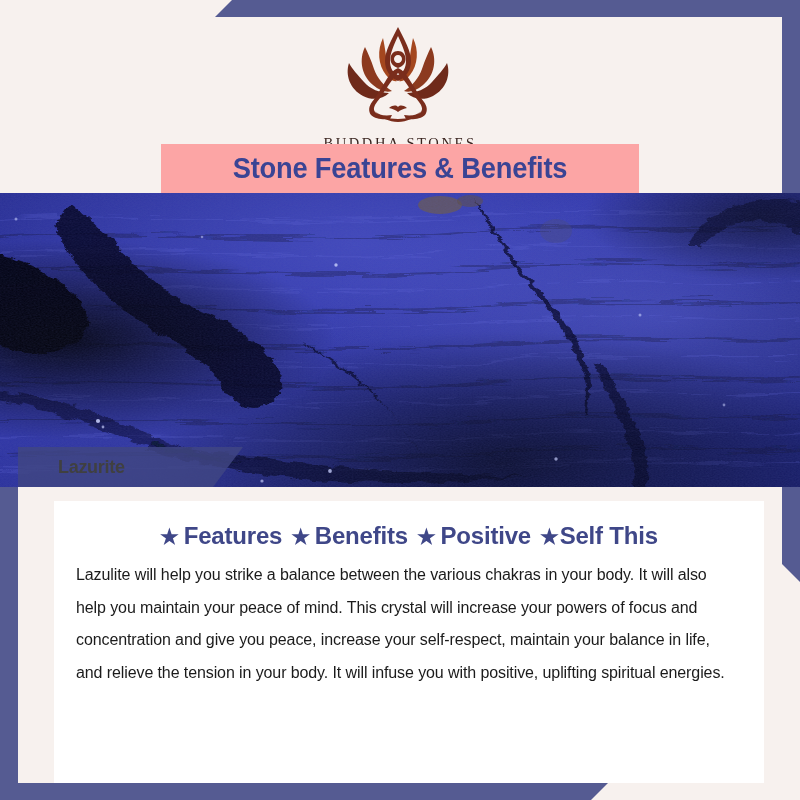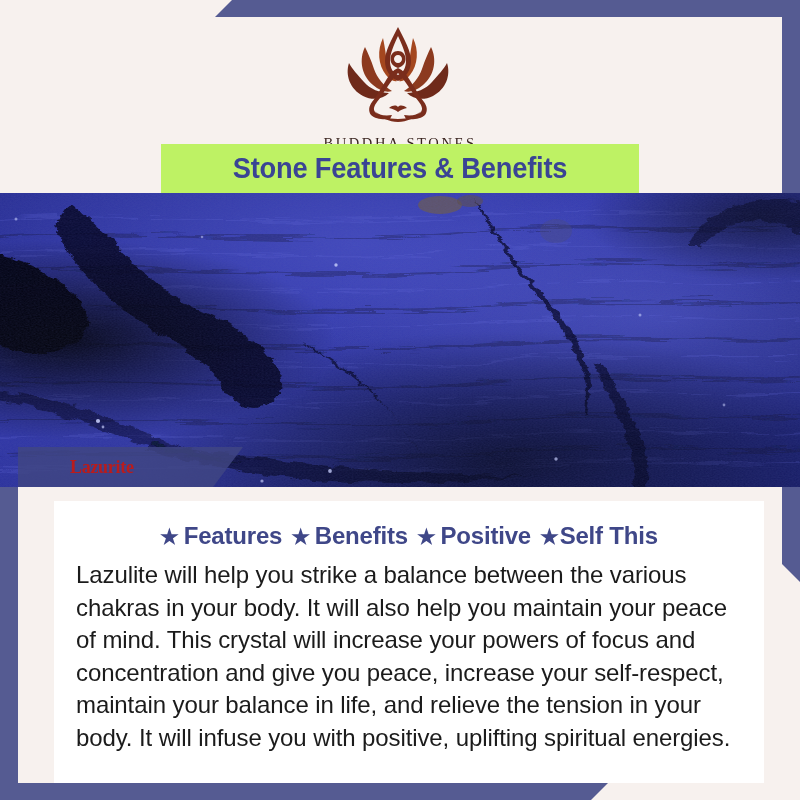--- a/index.html
+++ b/index.html
@@ -79,21 +79,21 @@
     letter-spacing:2.6px;
     color:#3a2520;
     text-align:center;
   }
 
   
   .title-plate {
     position:absolute;
     left:161px; top:144px;
     width:478px; height:49px;
-    background:#bef264;
+    background:#fca5a5;
     display:flex;
     align-items:center;
     justify-content:center;
   }
   .title-text {
     font-family:"Liberation Sans Narrow","Liberation Sans", sans-serif;
     font-weight:bold;
     font-size:29px;
     color:#3a4494;
     letter-spacing:-0.2px;
@@ -115,23 +115,23 @@
   .stone-banner {
     position:absolute;
     left:18px; top:447px;
     width:225px; height:40px;
     background:rgba(64,70,131,0.84);
     clip-path:polygon(0 0, 100% 0, calc(100% - 30px) 100%, 0 100%);
     display:flex;
     align-items:center;
   }
   .stone-name {
-    margin-left:52px;
-    color:#b91c1c;
-    font-family:Liberation Serif, serif;
+    margin-left:40px;
+    color:#404040;
+    font-family:Liberation Sans, sans-serif;
     font-weight:bold;
     font-size:18px;
     letter-spacing:-0.3px;
   }
 
   
   .content {
     position:absolute;
     left:18px; top:487px;
     width:764px; height:296px;
@@ -167,21 +167,21 @@
     margin-right:5px;
     color:#3f4788;
   }
   .benefit + .benefit { margin-left:11px; }
   .benefit.tight + .benefit.tight { margin-left:9px; }
   .benefit.nogap .star { margin-right:1px; }
 
   .body-text {
     margin:9px 24px 0 22px;
     font-family:"Liberation Sans Narrow","Liberation Sans", sans-serif;
-    font-size:24px;
+    font-size:16px;
     line-height:32.5px;
     color:#1b1b1b;
     letter-spacing:-0.1px;
     text-align:left;
   }
 </style>
 </head>
 <body>
 
 <div class="infographic">

